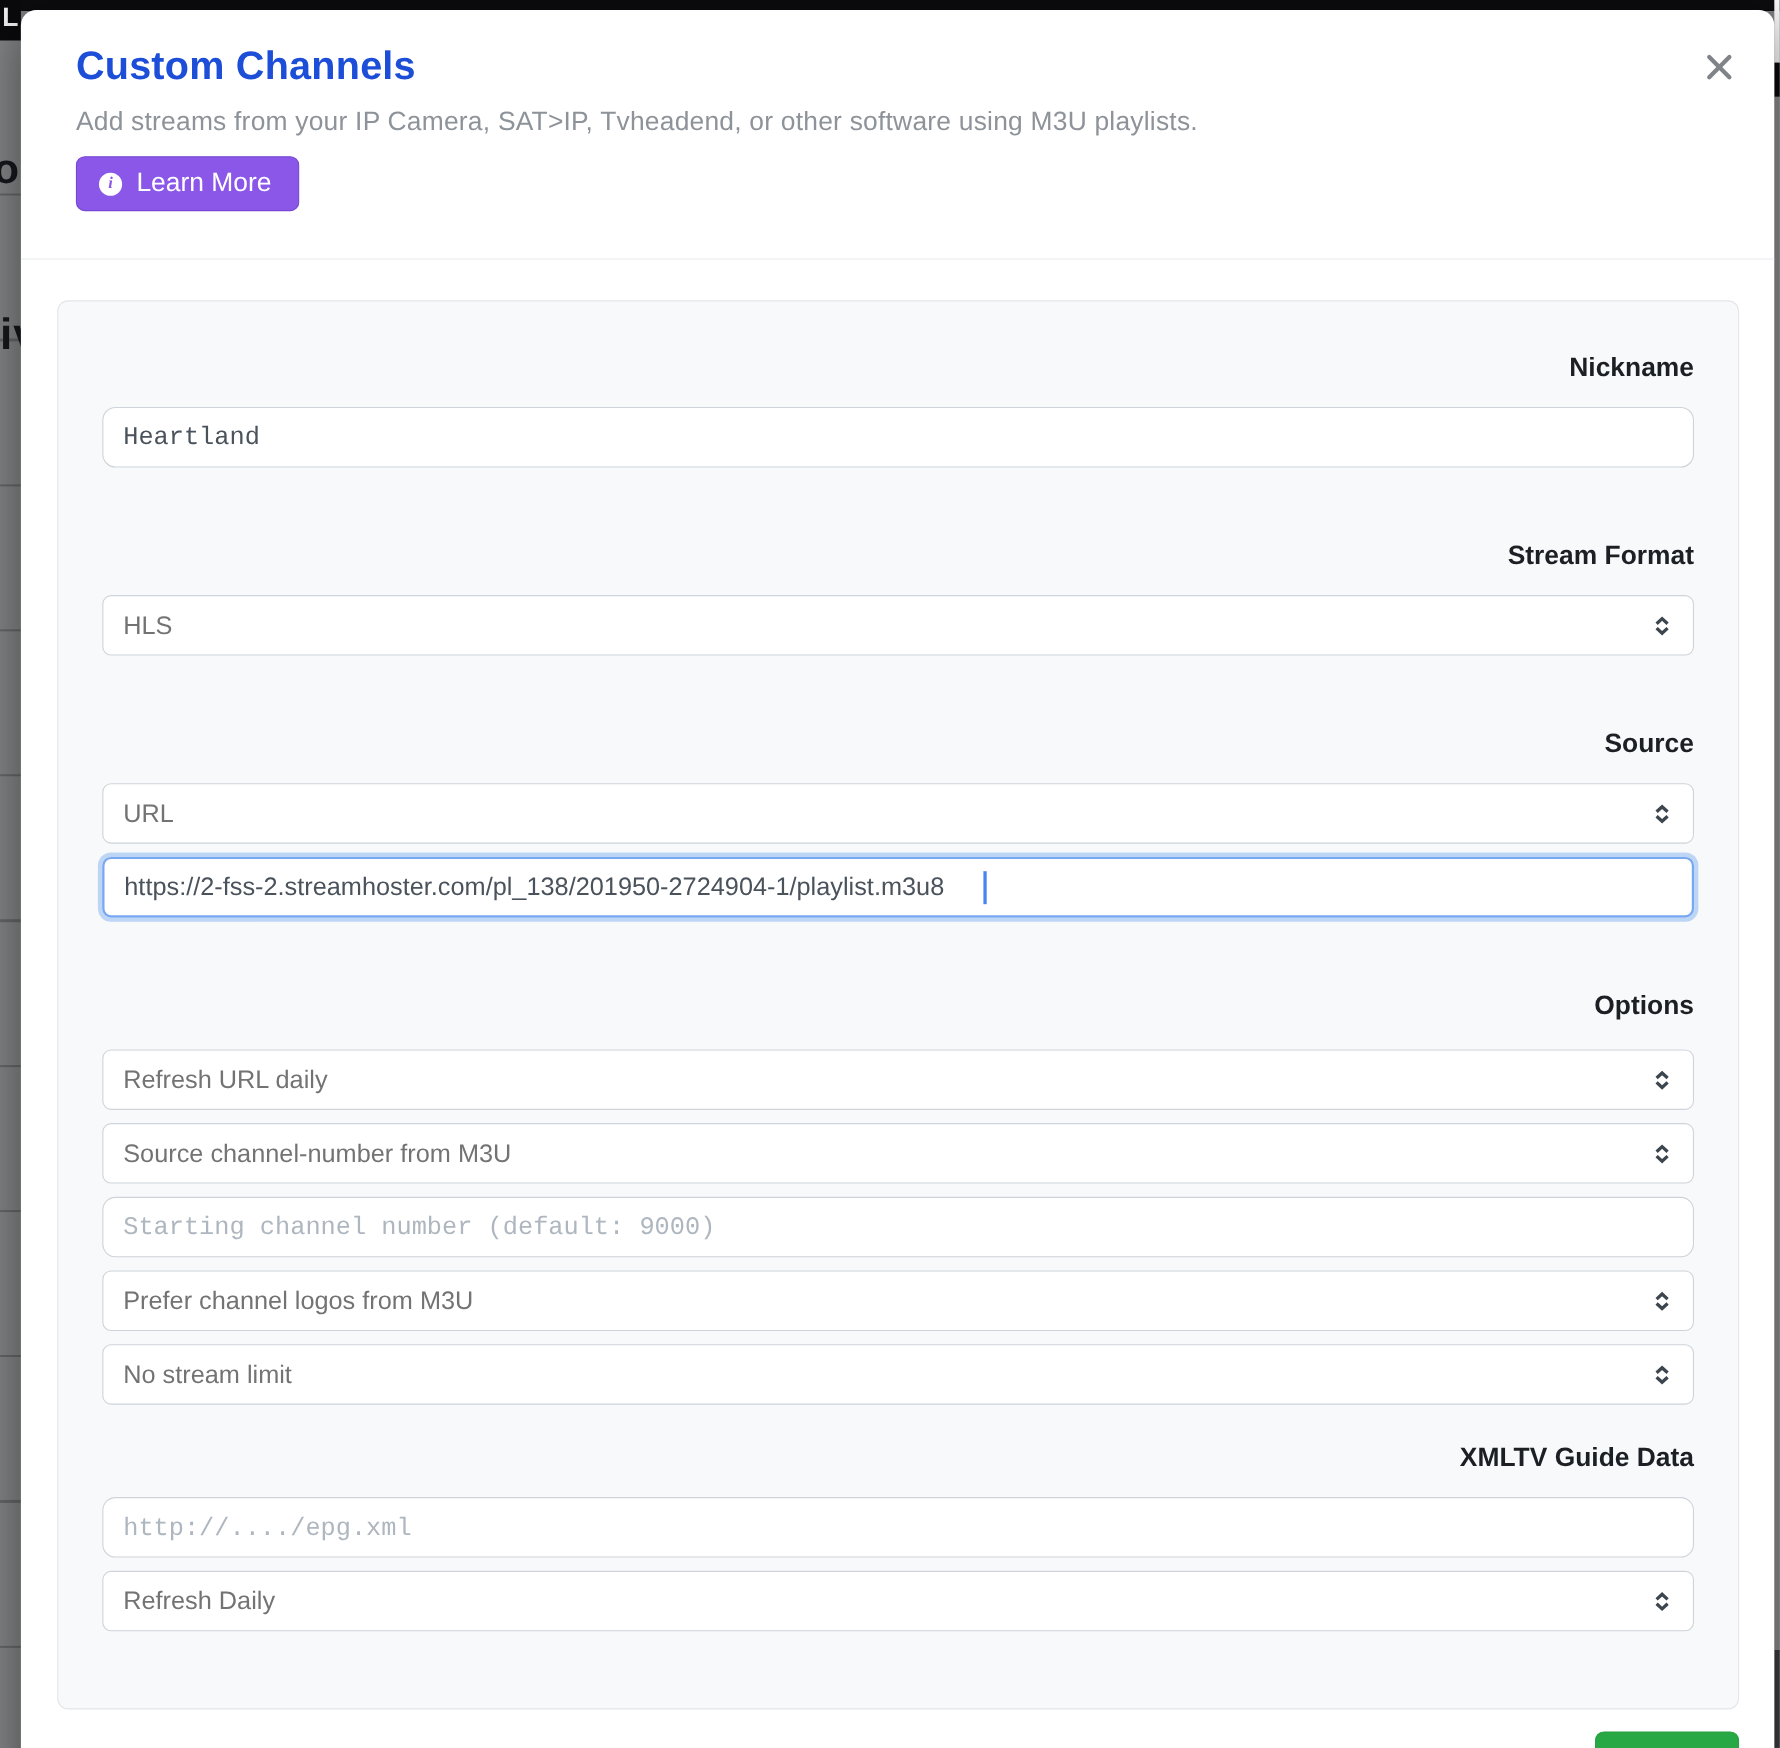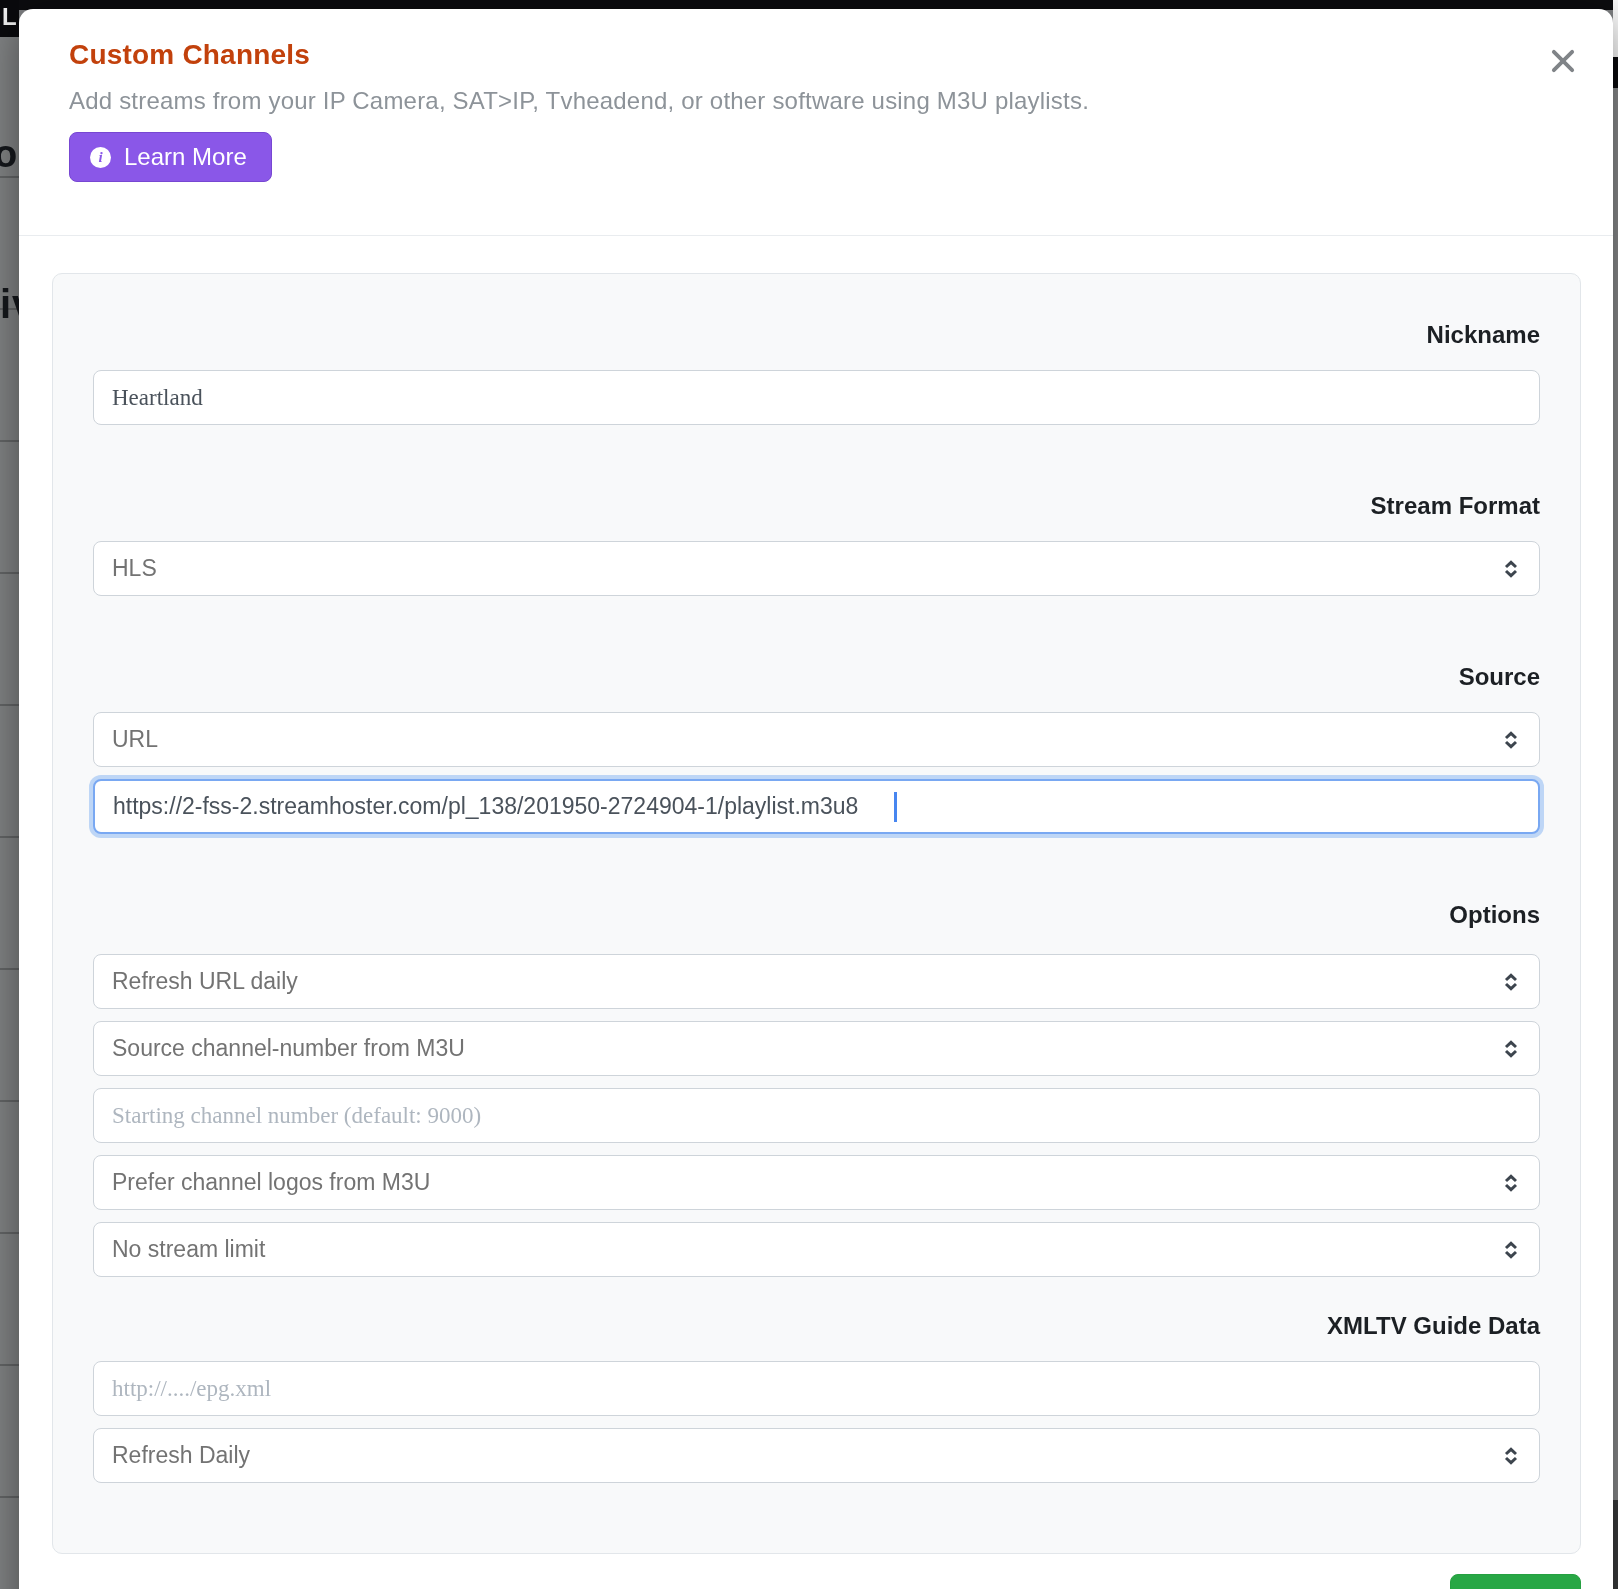--- a/index.html
+++ b/index.html
@@ -50,21 +50,21 @@
   .modal {
     position:absolute; left:19px; top:9px; width:1594px; height:1640px;
     background:#ffffff; border-radius:14px;
     box-shadow:0 10px 45px rgba(0,0,0,.45);
     z-index:5;
   }
   .modal-header {
     position:relative; padding:30px 50px 0 50px; height:227px;
     border-bottom:1px solid #e9ecef;
   }
-  .modal-title { font-size:28px; font-weight:700; color:#c2410c; letter-spacing:.2px; }
+  .modal-title { font-size:36px; font-weight:700; color:#1d4ed8; letter-spacing:.2px; }
   .modal-subtitle { margin-top:16px; font-size:24px; color:#8d9399; letter-spacing:.2px; }
   .close-btn {
     position:absolute; top:36px; right:33px; width:34px; height:34px;
     background:none; border:none; cursor:pointer; padding:0;
   }
   .learn-more-btn {
     margin-top:17px; display:inline-flex; align-items:center; gap:13px;
     background:#8a57e8; border:1px solid #7747d2; border-radius:8px;
     height:50px; padding:0 24px 0 20px; cursor:pointer;
     color:#fff; font-size:24px; font-family:inherit;
@@ -94,21 +94,21 @@
     border:1px solid #ced4da; border-radius:8px;
     display:flex; align-items:center; padding:0 16px 0 18px;
     font-size:23px; color:#4a525b;
   }
   .control + .control { margin-top:12px;gap:35px; }
   .control.select { justify-content:space-between; cursor:pointer; }
   .control.select .sel-value { color:#737373; }
   .chev { flex:0 0 auto; }
 
   input.control {
-    display:block; line-height:53px; font-family:Liberation Serif, serif; outline:none;
+    display:block; line-height:53px; font-family:Liberation Mono, monospace; outline:none;border-radius:12px;
   }
   input.control::placeholder { color:#aeb6bf; opacity:1; }
 
   .control.url-input {
     margin-top:12px;
     border:2px solid #79a8f2;
     box-shadow:0 0 0 4px rgba(94,158,238,.38);
   }
   .caret {
     display:inline-block; width:3px; height:30px; background:#4786f0;

